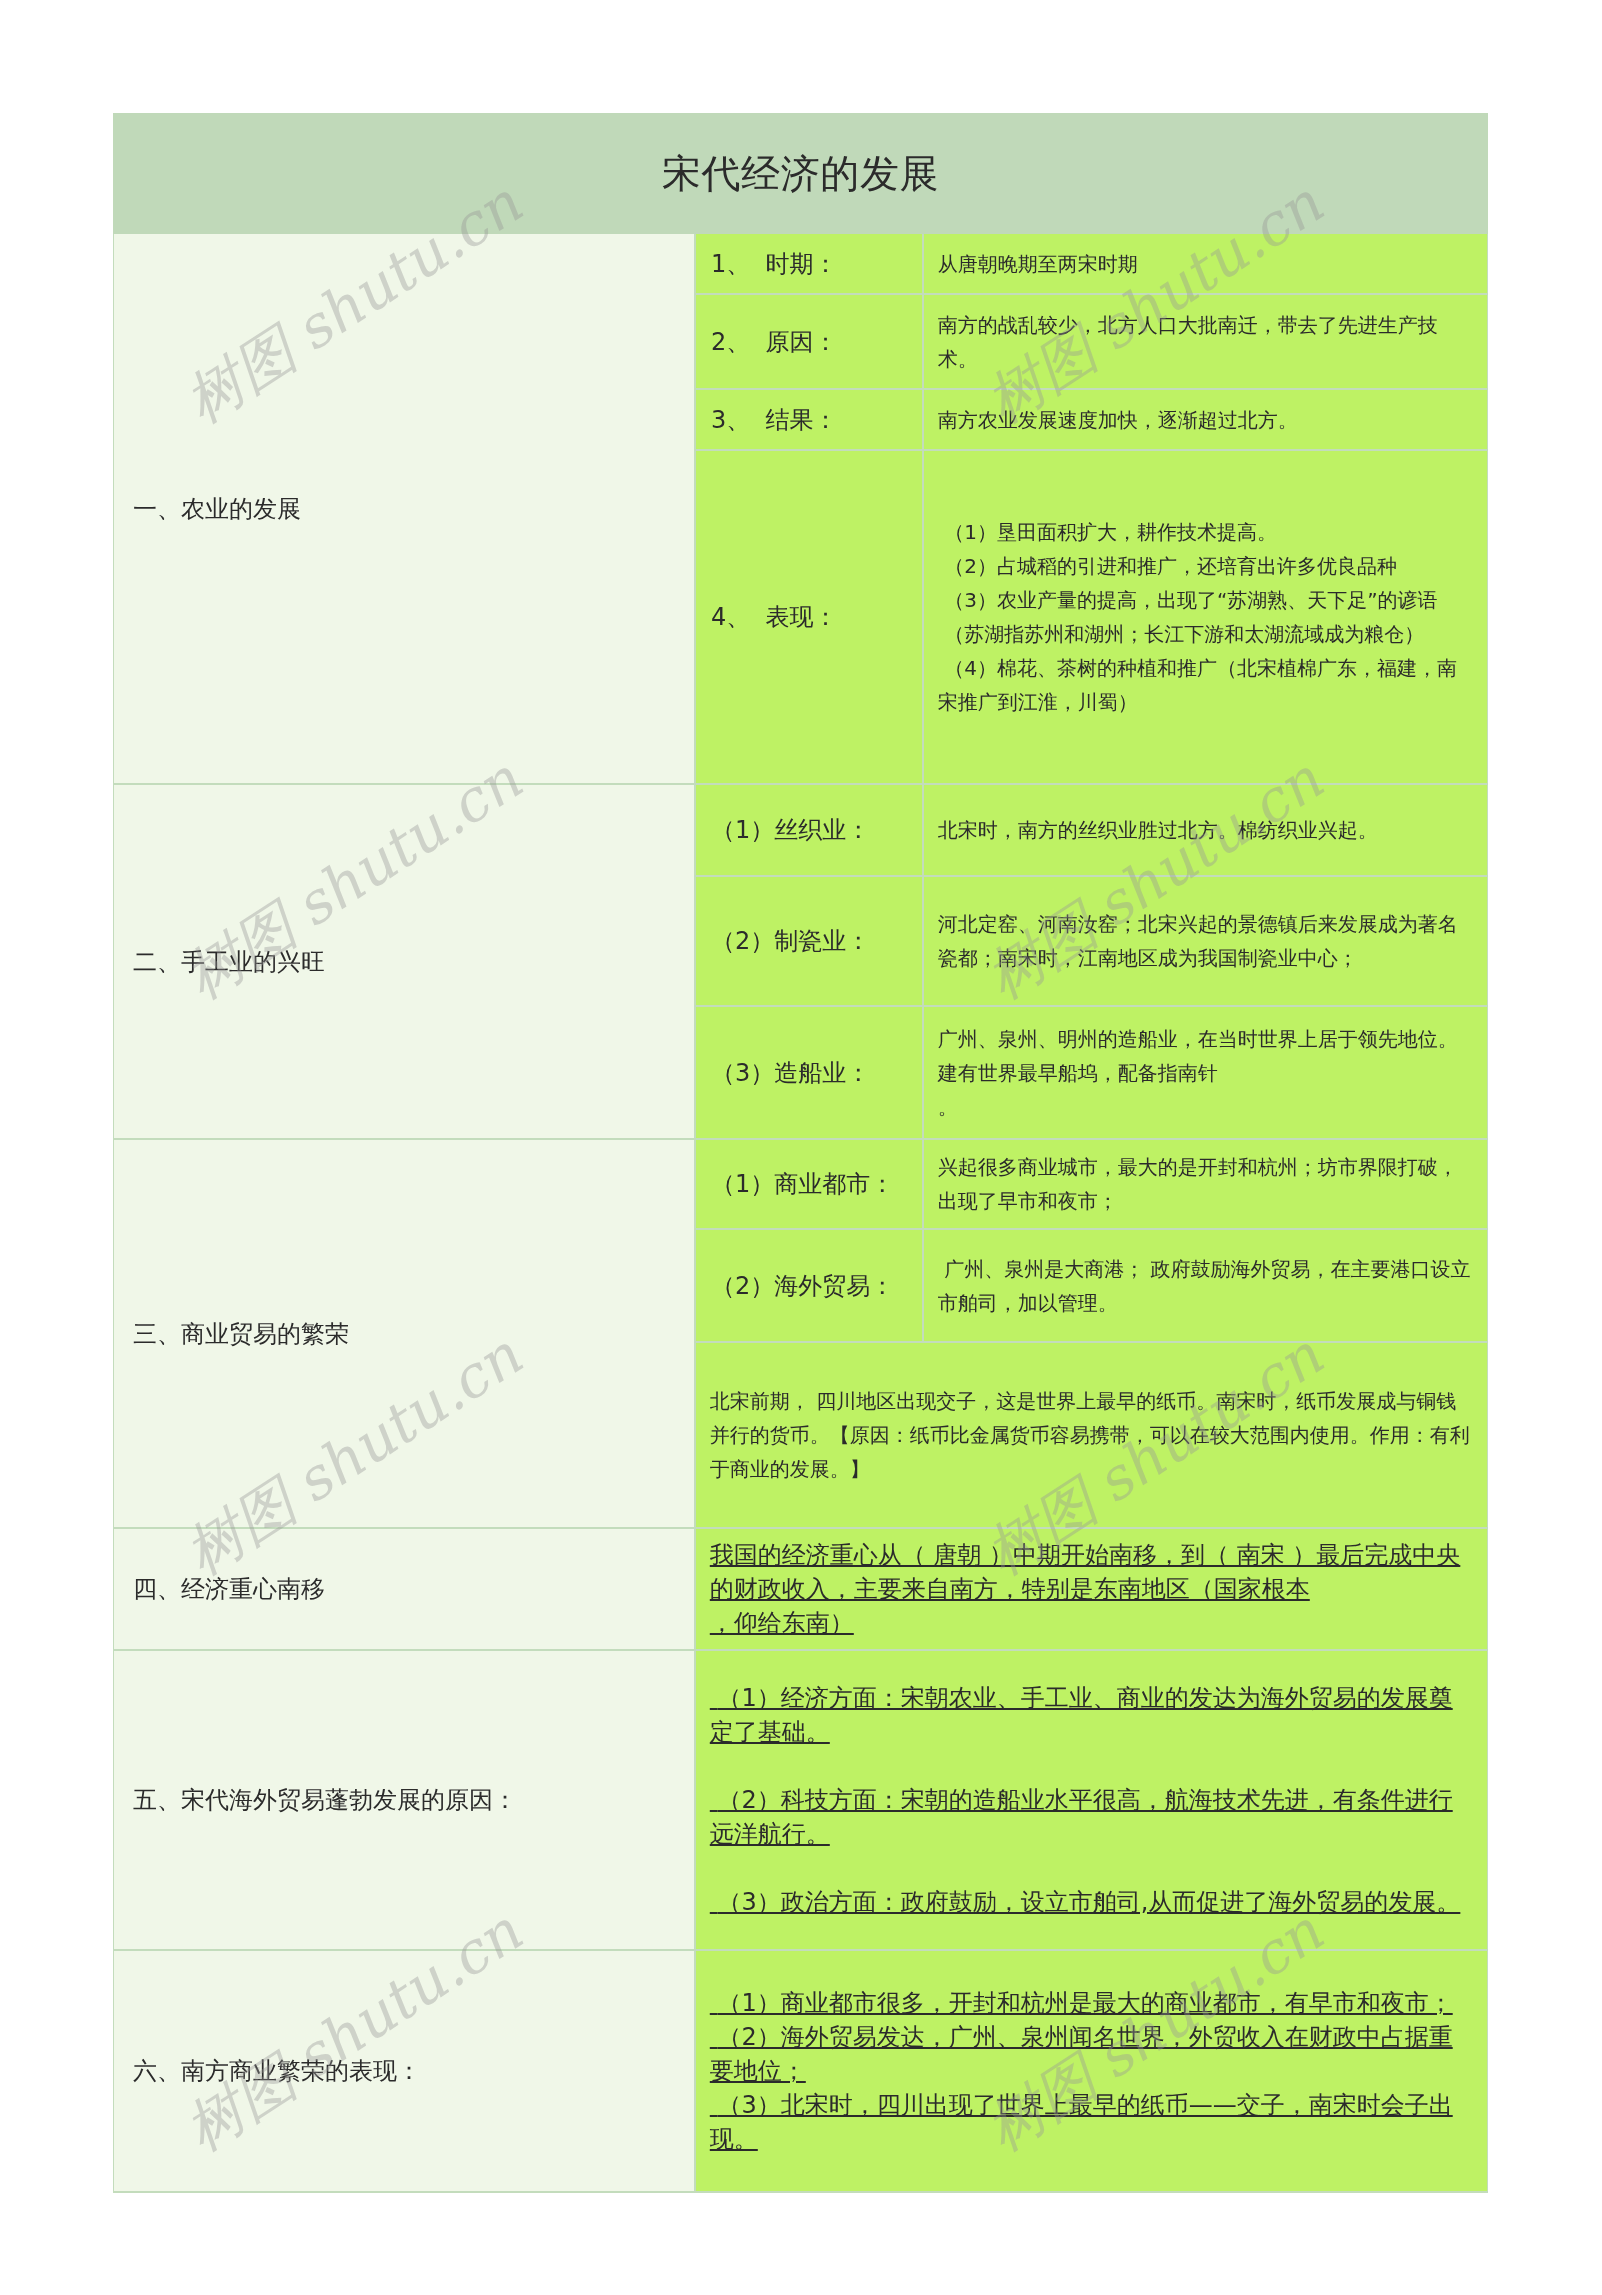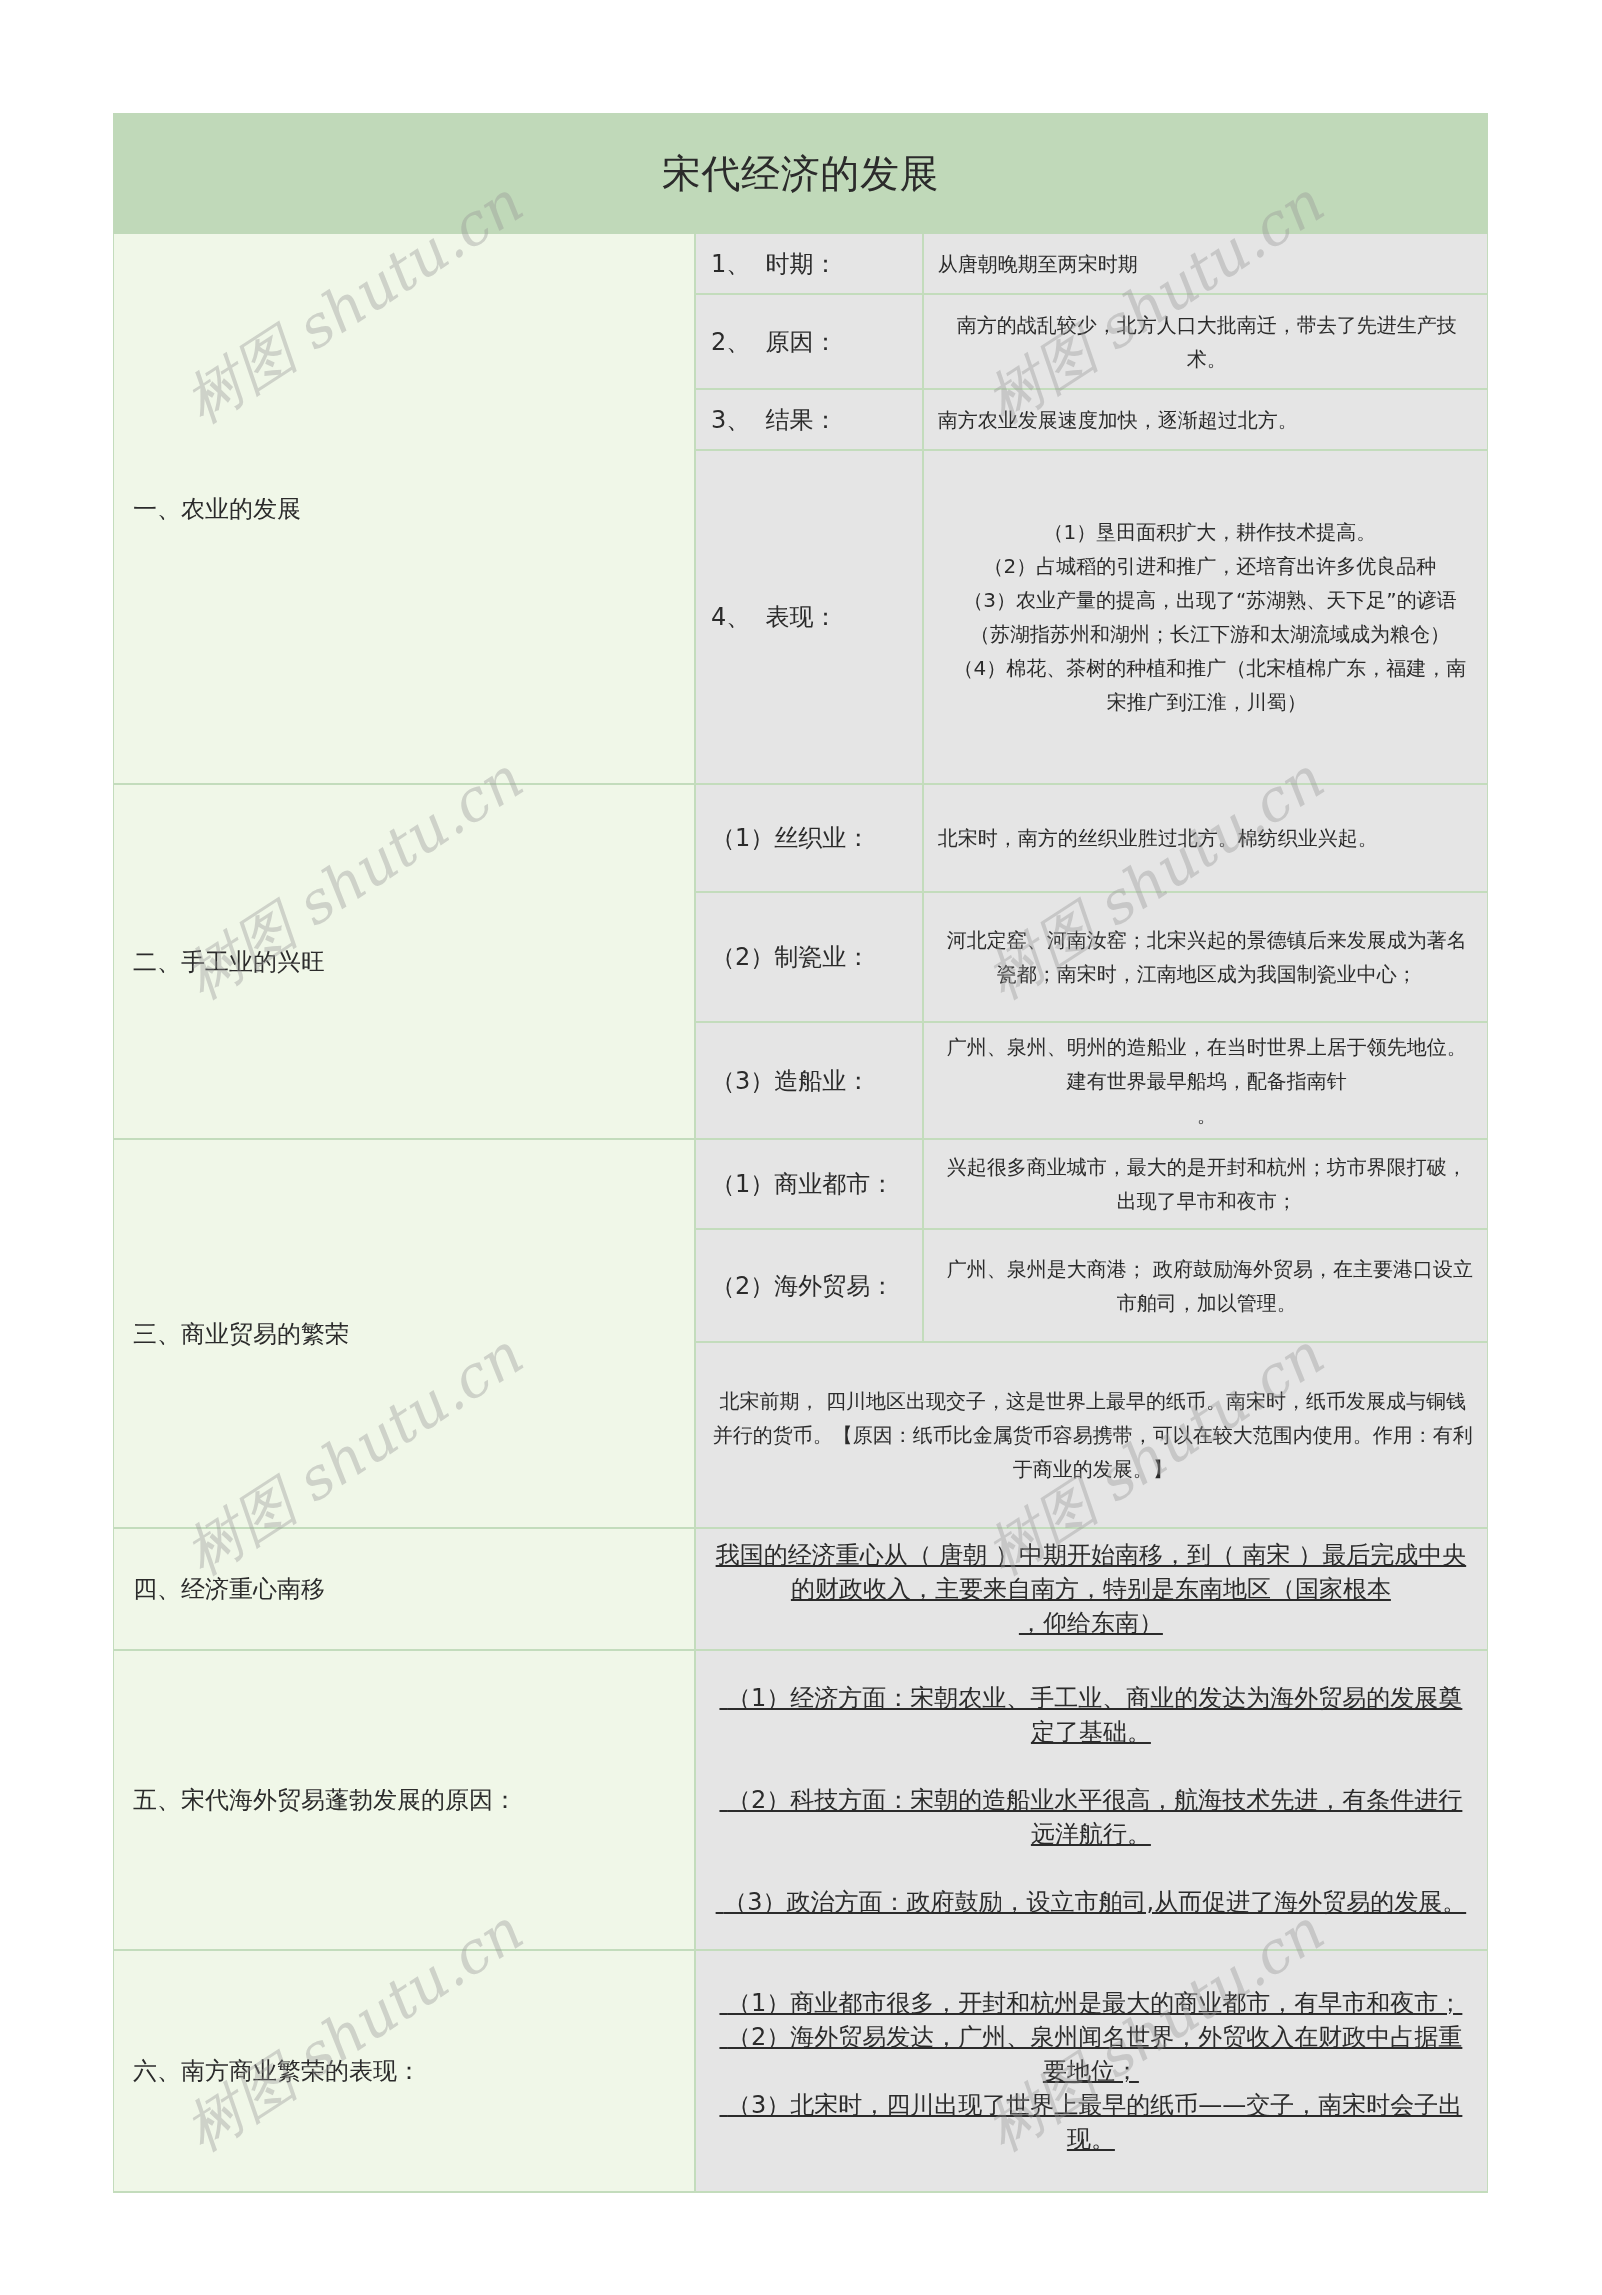--- a/index.html
+++ b/index.html
@@ -12,21 +12,21 @@
     height: 121px; background: #c0d9b9; display: flex; align-items: center; justify-content: center;
     border: 1.9px solid #c0d9b9; box-sizing: border-box;
   }
   .title-bar span { font-size: 39px; color: #2b2b2b; letter-spacing: 0.6px; }
   .section { display: flex; border-left: 1.9px solid #c3dcbc; border-right: 1.9px solid #c3dcbc; border-bottom: 2.5px solid #c3dcbc; box-sizing: border-box; }
   .sec-head {
     width: 582px; flex: none; background: #f0f7e8; display: flex; align-items: center;
     padding-left: 19px; box-sizing: border-box; font-size: 24px; color: #2b2b2b;
     border-right: 2.5px solid #c3dcbc;
   }
-  .sec-body { flex: 1; display: flex; flex-direction: column; background: #e5e5e5; text-align: center; }
+  .sec-body { flex: 1; display: flex; flex-direction: column; background: #bef264; }
   .sub-row { display: flex; border-bottom: 2.5px solid #c3dcbc; box-sizing: border-box; }
   .sub-row:last-child { border-bottom: none; }
   .sub-label {
     width: 228px; flex: none; display: flex; align-items: center; padding-left: 15px; box-sizing: border-box;
     font-size: 24px; border-right: 2.5px solid #c3dcbc; white-space: pre;
   }
   .sub-value {
     flex: 1; display: flex; align-items: center; padding: 6.3px 11.3px 6.3px 13.8px; box-sizing: border-box;
     font-size: 20px; line-height: 34px;
   }
@@ -76,21 +76,21 @@
  （苏湖指苏州和湖州；长江下游和太湖流域成为粮仓）
  （4）棉花、茶树的种植和推广（北宋植棉广东，福建，南宋推广到江淮，川蜀）</span>
           </div>
       </div>
     </div>
   </div>
 
   <div class="section" style="height:355px">
     <div class="sec-head">二、手工业的兴旺</div>
     <div class="sec-body">
-      <div class="sub-row" style="height:108px">
+      <div class="sub-row" style="height:92px">
         <div class="sub-label">（1）丝织业：</div>
         <div class="sub-value">
             <span class="lines">北宋时，南方的丝织业胜过北方。棉纺织业兴起。</span>
           </div>
       </div>
       <div class="sub-row" style="height:130px">
         <div class="sub-label">（2）制瓷业：</div>
         <div class="sub-value">
             <span class="lines">河北定窑、河南汝窑；北宋兴起的景德镇后来发展成为著名瓷都；南宋时，江南地区成为我国制瓷业中心；</span>
           </div>

